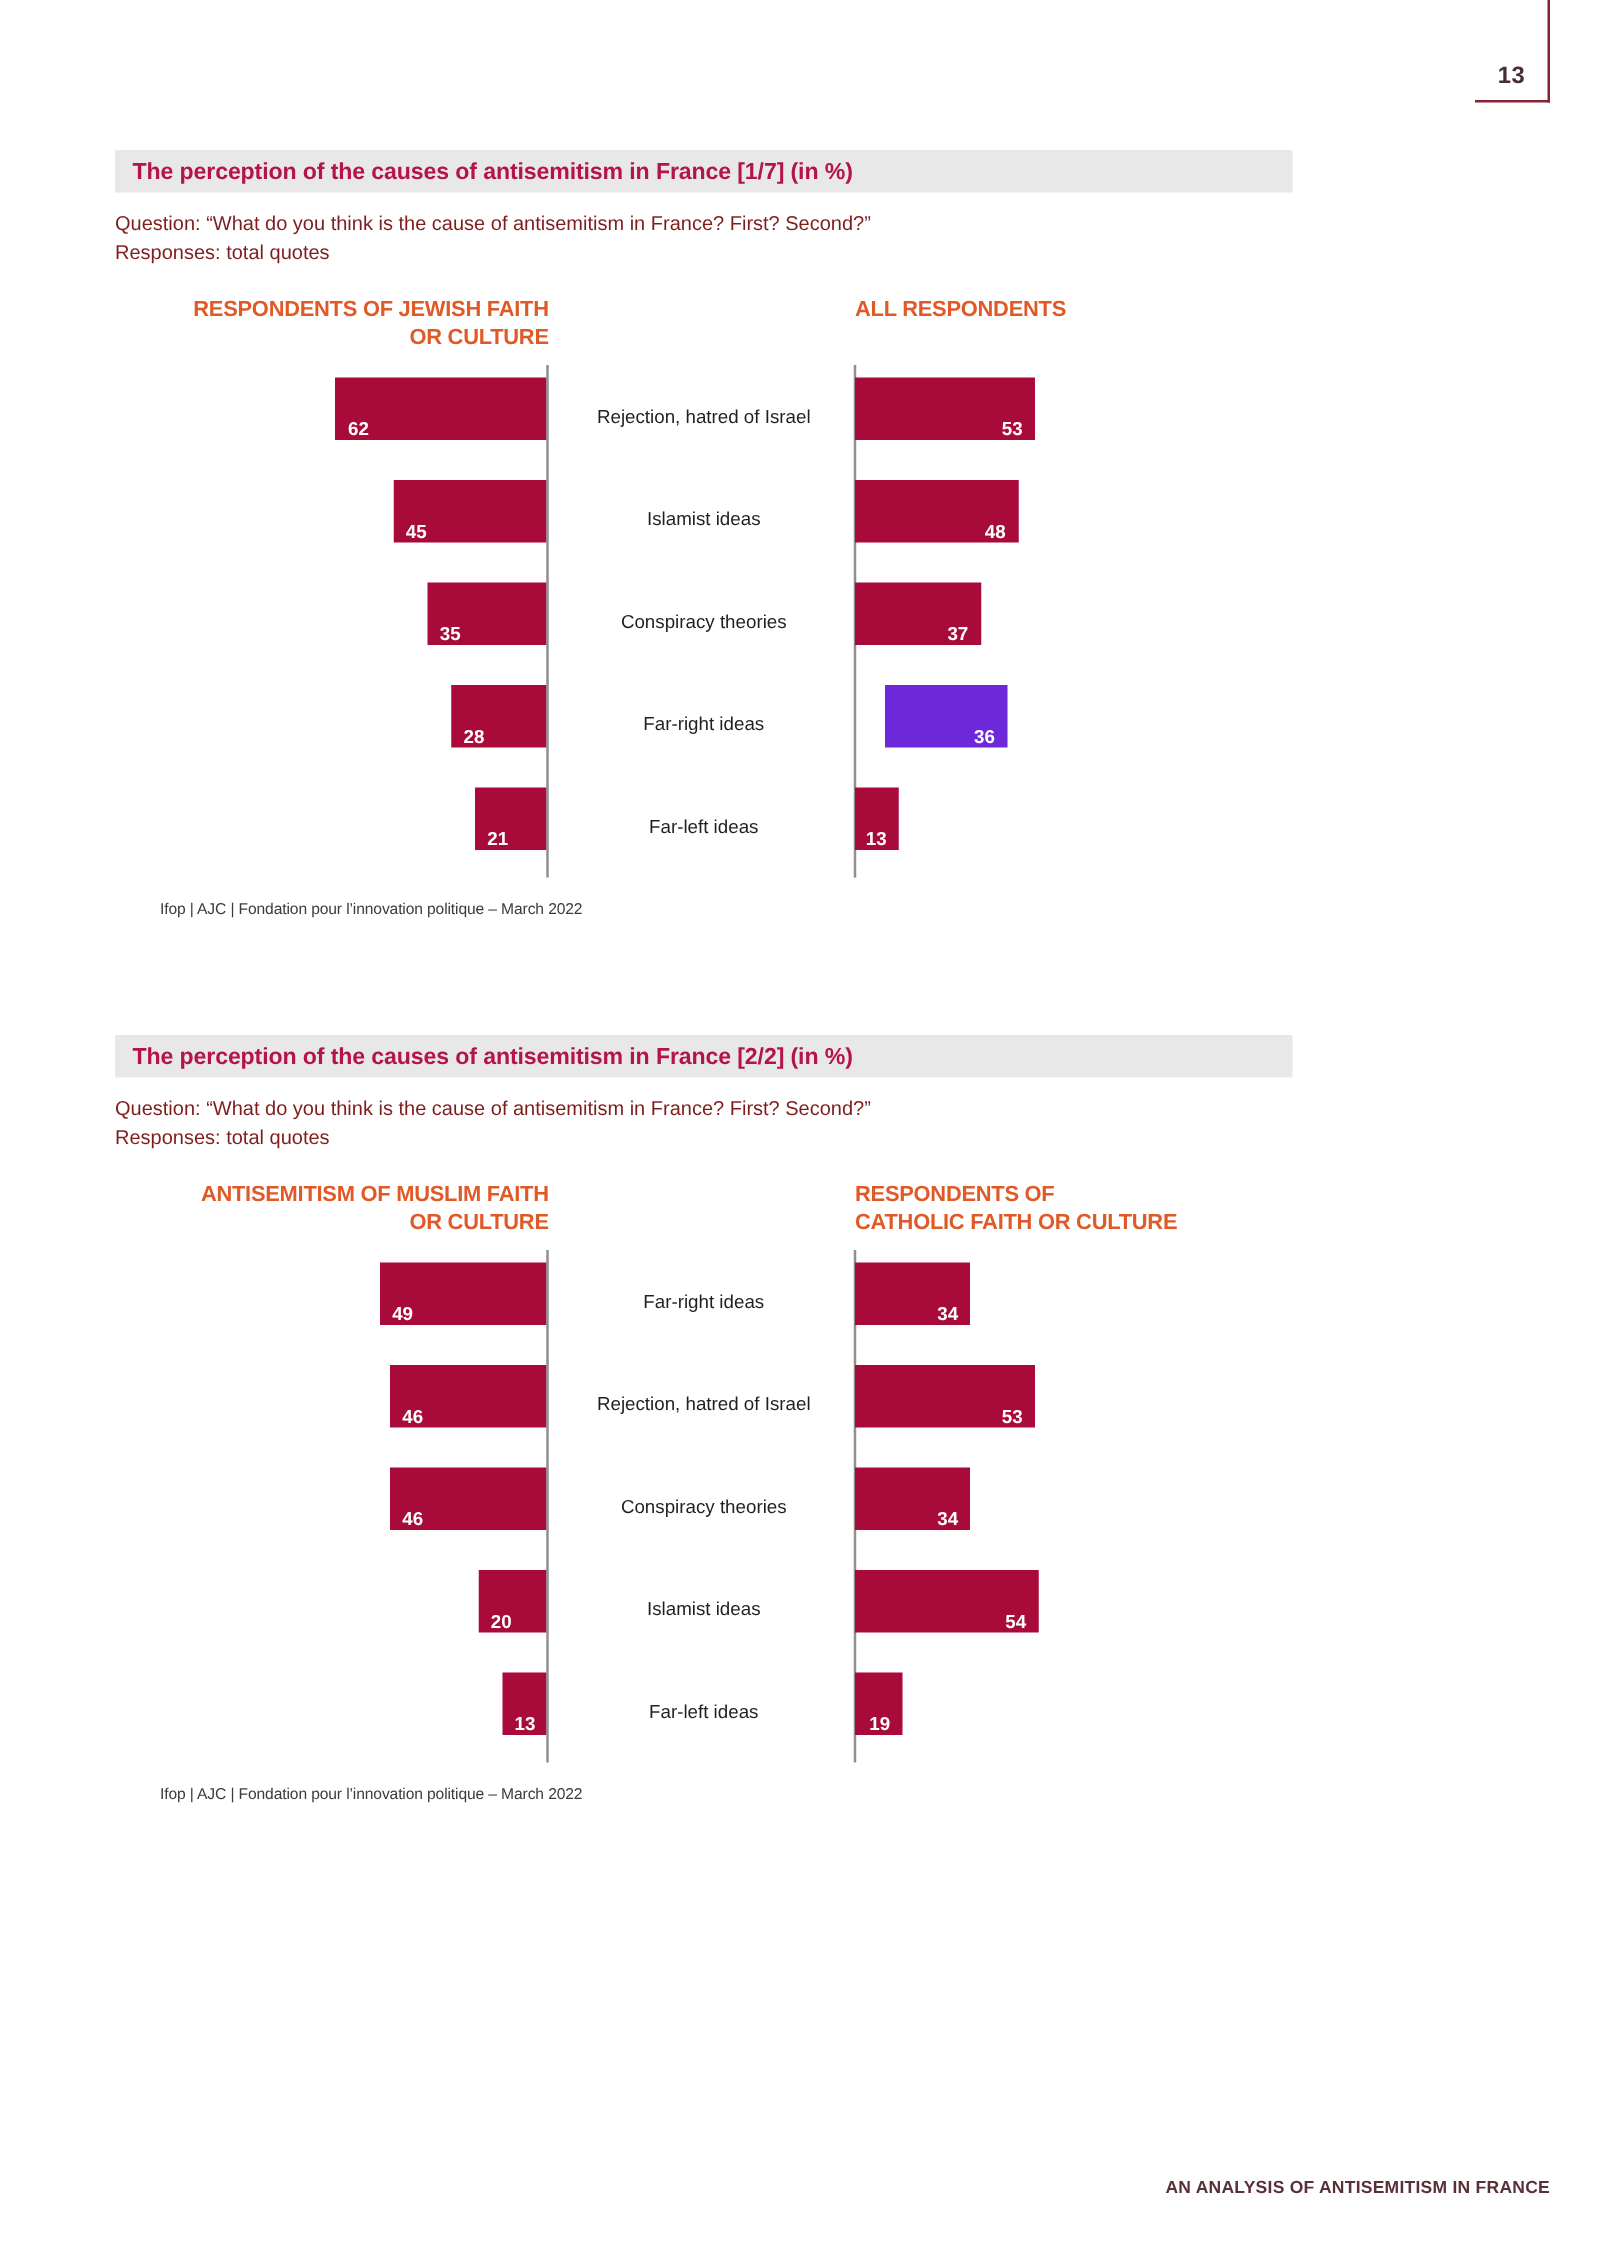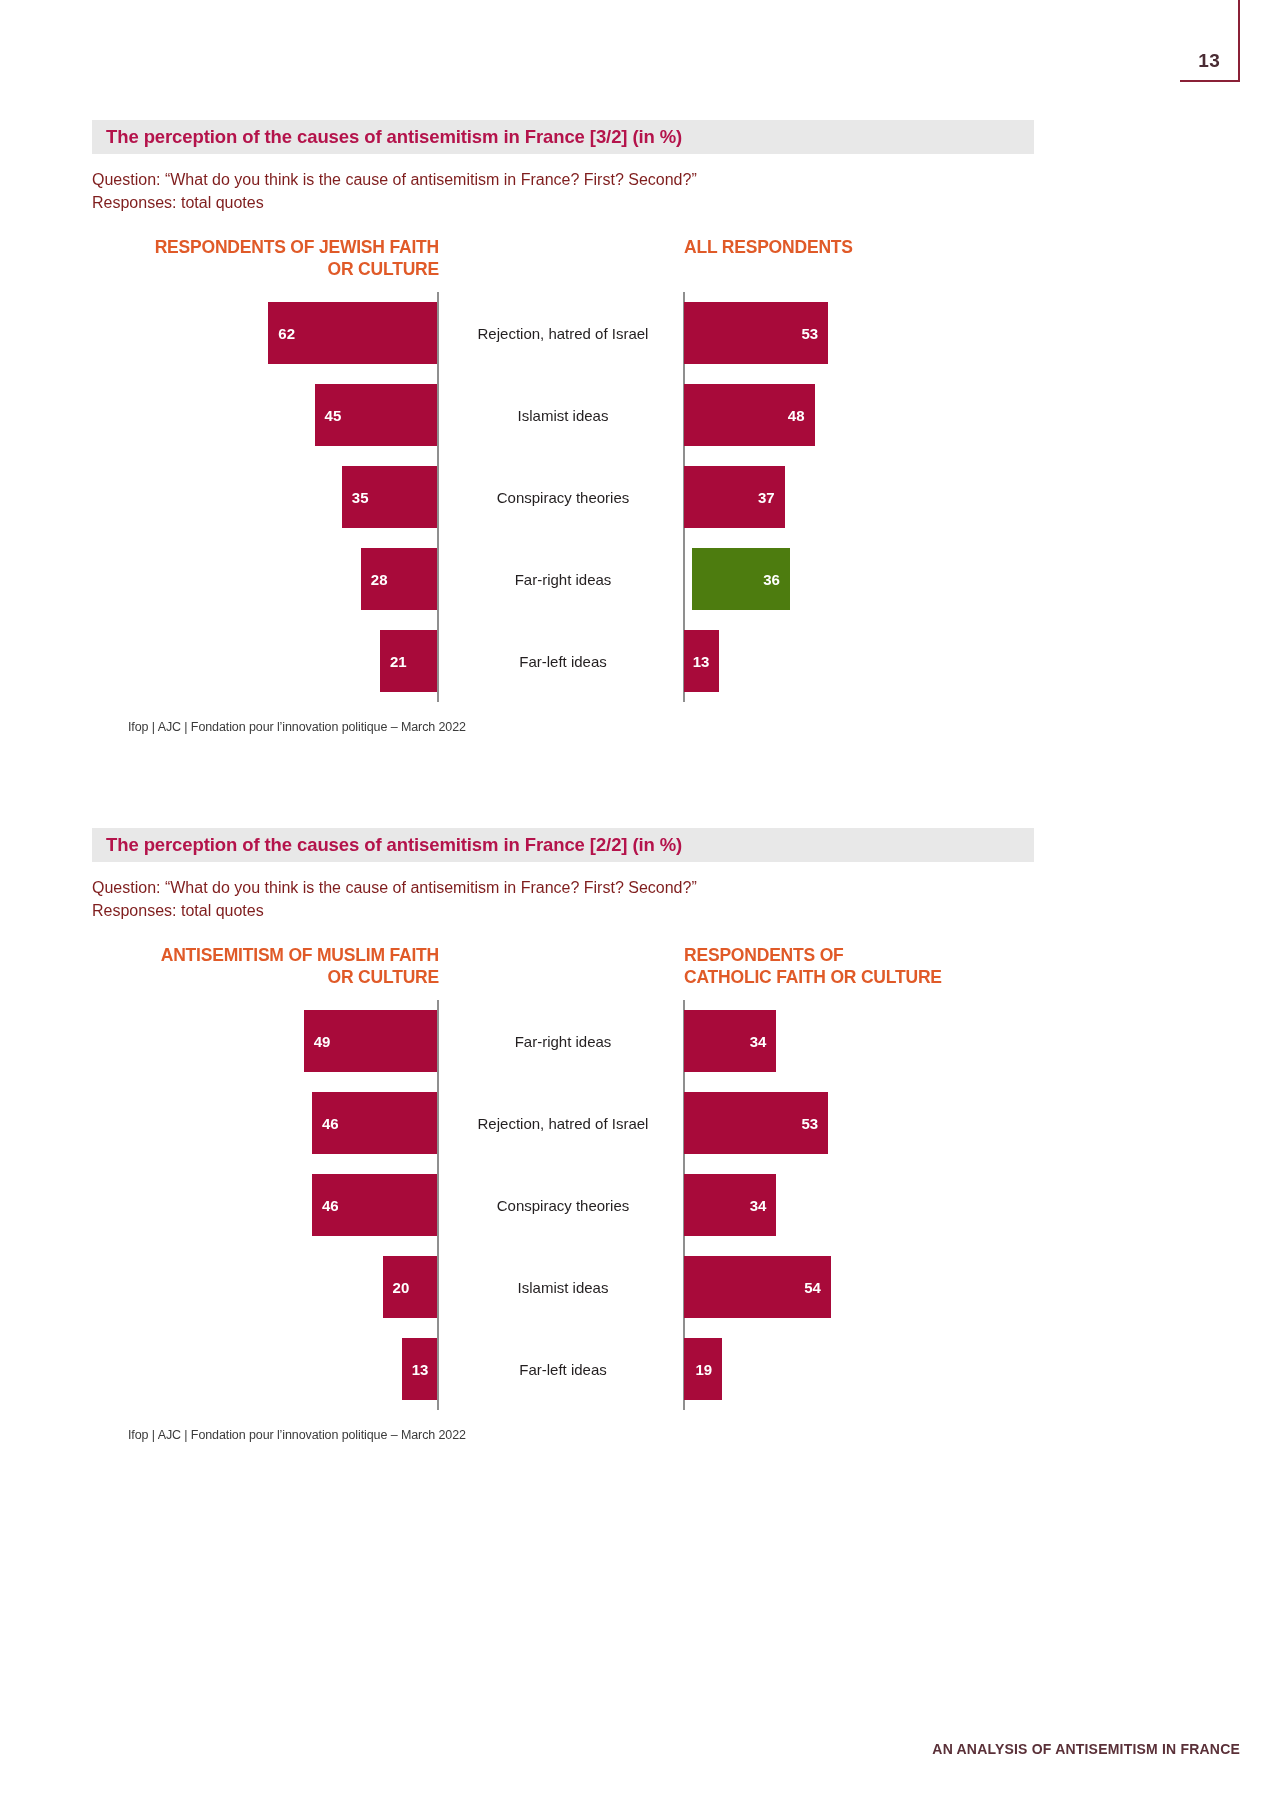--- a/index.html
+++ b/index.html
@@ -123,24 +123,24 @@
     right: 0;
     height: 410px;
   }
   .row {
     position: relative;
     height: 82px;
   }
   .bar {
     position: absolute;
     top: 10px;
-    height: 62px;
+    height: 50px;
     background: #a80a3a;
     display: flex;
-    align-items: center;
+    align-items: flex-end;
     box-sizing: border-box;
   }
   .bar.left {
     justify-content: flex-start;
     padding-left: 10px;
   }
   .bar.right {
     justify-content: flex-end;
     padding-right: 10px;
   }
@@ -185,21 +185,21 @@
 <body>
 
 <div class="page-head">
   <div class="page-rule-v"></div>
   <div class="page-rule-h"></div>
   <div class="page-num">13</div>
 </div>
 
 <div class="figure" id="figure-1" style="top:120px;">
   <div class="fig-title-bar">
-    <span class="fig-title">The perception of the causes of antisemitism in France [3/2] (in %)</span>
+    <span class="fig-title">The perception of the causes of antisemitism in France [1/7] (in %)</span>
   </div>
   <div class="fig-question">
     <div>Question: “What do you think is the cause of antisemitism in France? First? Second?”</div>
     <div>Responses: total quotes</div>
   </div>
 
   <div class="chart">
     <div class="col-head left">
       <div>RESPONDENTS OF JEWISH FAITH</div>
       <div>OR CULTURE</div>
@@ -237,21 +237,21 @@
           <div class="row-label">Conspiracy theories</div>
           <div class="bar right" style="left: 592px; width: 100.64px; background: rgb(168, 10, 58); padding-left: 19px;">
             <span class="bar-val" style="color: rgb(255, 255, 255);">37</span>
           </div>
         </div>
         <div class="row">
           <div class="bar left" style="left: 268.84px; width: 76.16px; background: rgb(168, 10, 58);">
             <span class="bar-val" style="color: rgb(255, 255, 255);">28</span>
           </div>
           <div class="row-label">Far-right ideas</div>
-          <div class="bar right" style="left: 600px; width: 97.92px; background: #4d7c0f;">
+          <div class="bar right" style="left: 616px; width: 97.92px; background: #6d28d9;">
             <span class="bar-val" style="color: rgb(255, 255, 255);">36</span>
           </div>
         </div>
         <div class="row">
           <div class="bar left" style="left: 287.88px; width: 57.12px; background: rgb(168, 10, 58);">
             <span class="bar-val" style="color: rgb(255, 255, 255);">21</span>
           </div>
           <div class="row-label">Far-left ideas</div>
           <div class="bar right" style="left: 592px; width: 35.36px; background: rgb(168, 10, 58);">
             <span class="bar-val" style="color: rgb(255, 255, 255);">13</span>

